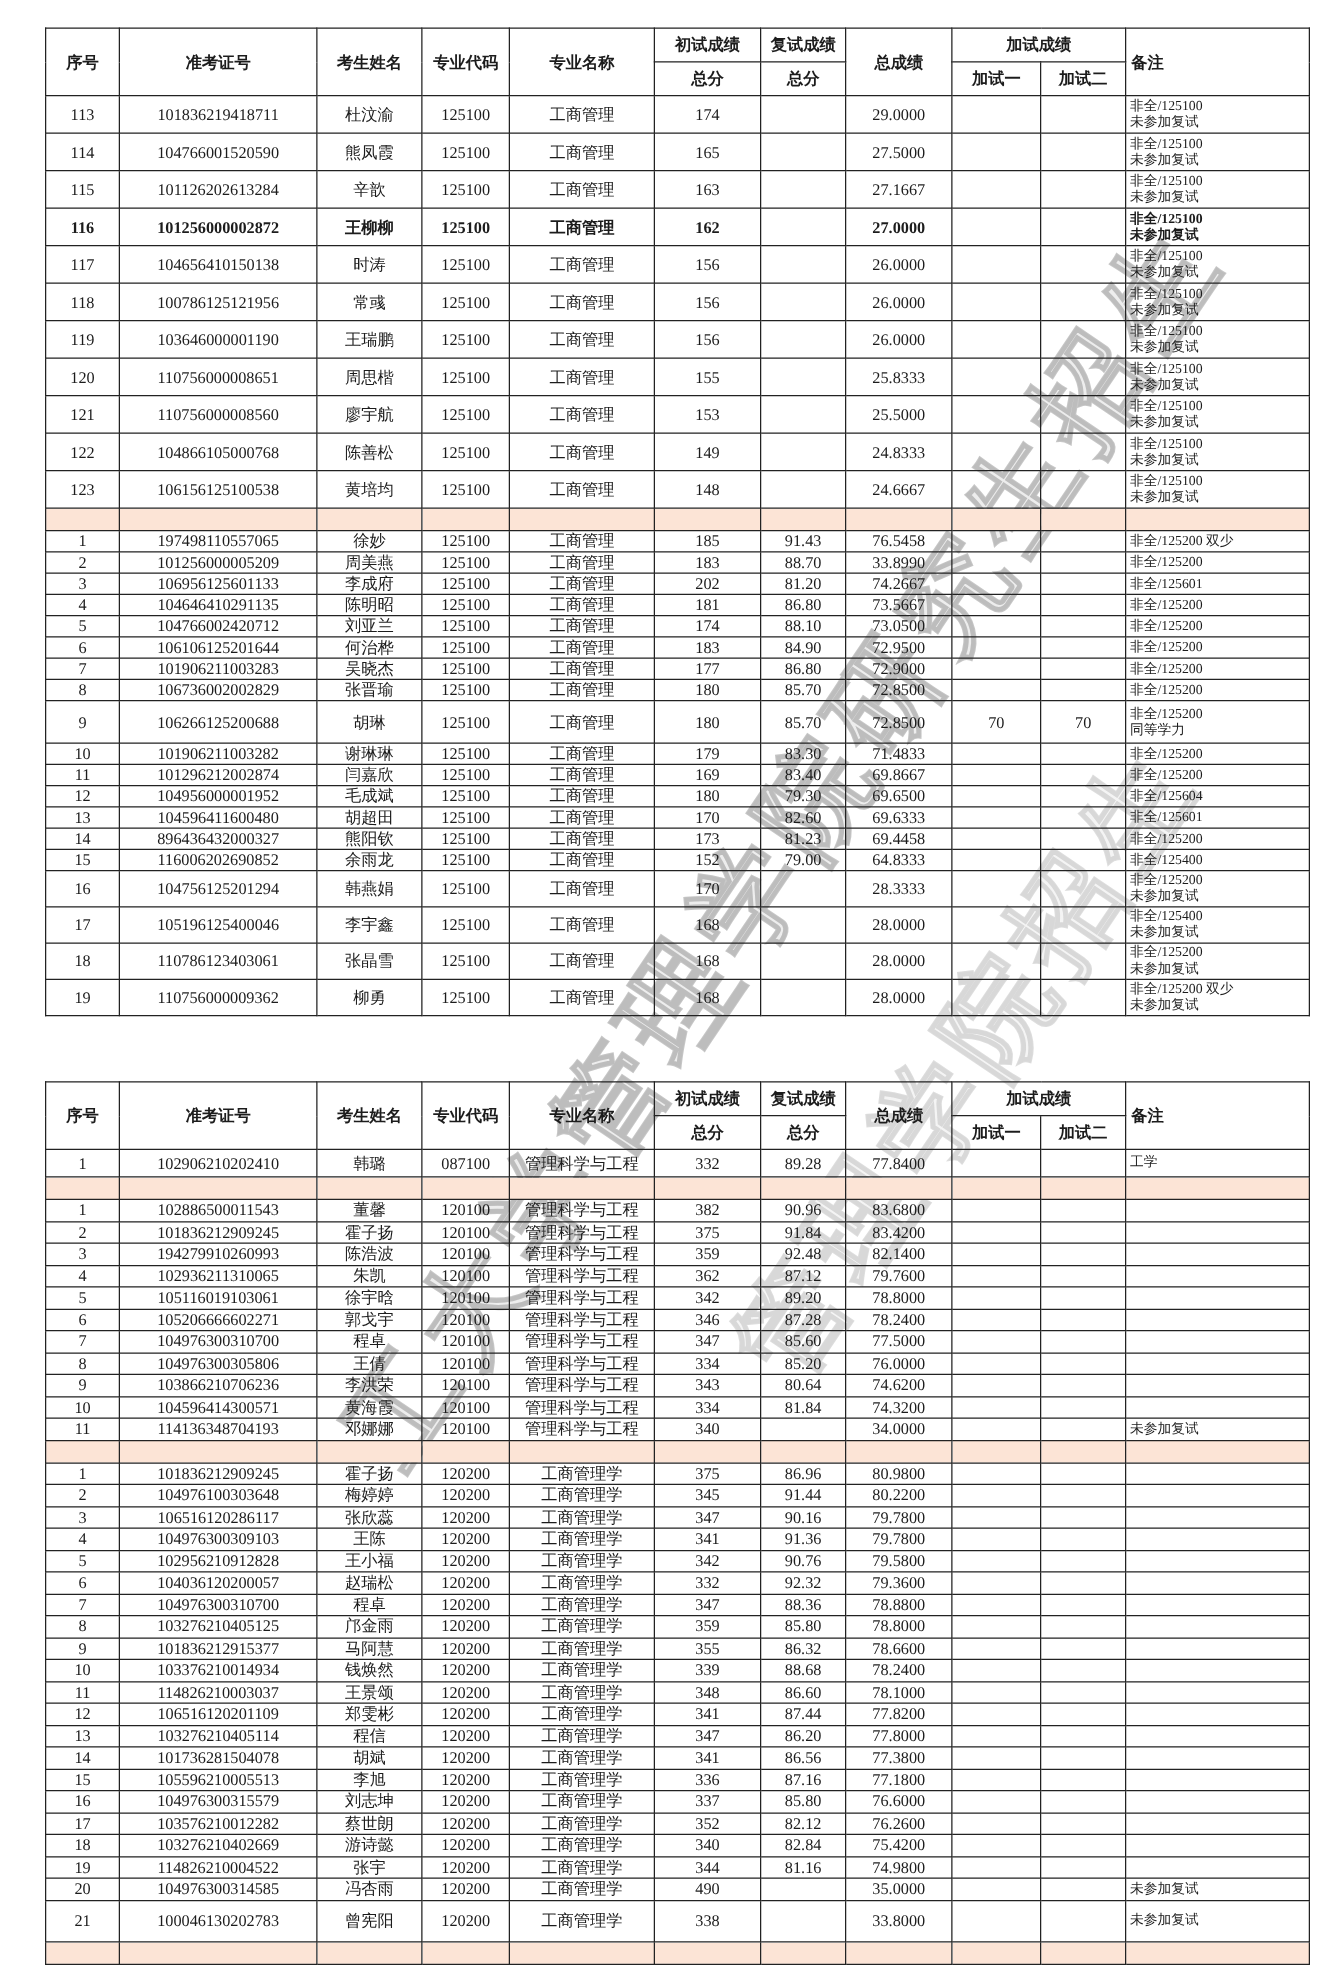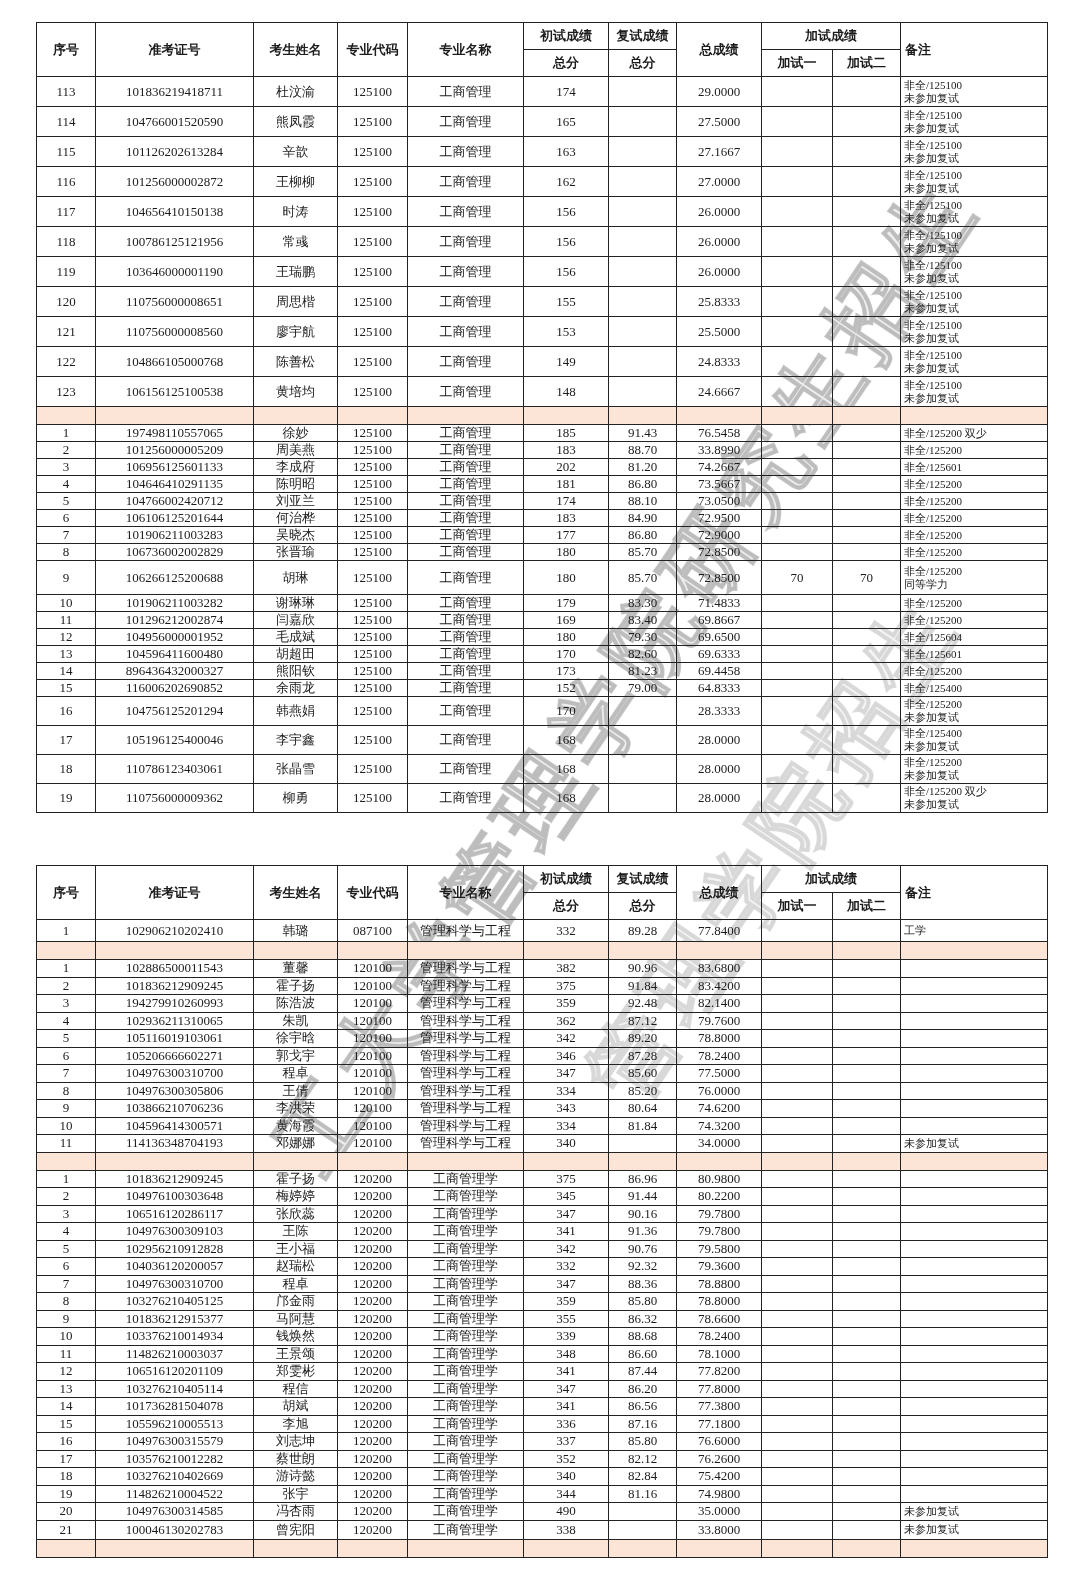--- a/index.html
+++ b/index.html
@@ -98,21 +98,21 @@
           <td class="c3">125100</td>
           <td class="c4">工商管理</td>
           <td class="c5">163</td>
           <td class="c6"></td>
           <td class="c7">27.1667</td>
           <td class="c8"></td>
           <td class="c9"></td>
           <td class="c10">非全/125100
 未参加复试</td>
         </tr>
-        <tr style="height: 30px;">
+        <tr style="height: 30px; font-weight: bold;">
           <td class="c0">116</td>
           <td class="c1">101256000002872</td>
           <td class="c2">王柳柳</td>
           <td class="c3">125100</td>
           <td class="c4">工商管理</td>
           <td class="c5">162</td>
           <td class="c6"></td>
           <td class="c7">27.0000</td>
           <td class="c8"></td>
           <td class="c9"></td>
@@ -955,21 +955,21 @@
           <td class="c2">冯杏雨</td>
           <td class="c3">120200</td>
           <td class="c4">工商管理学</td>
           <td class="c5">490</td>
           <td class="c6"></td>
           <td class="c7">35.0000</td>
           <td class="c8"></td>
           <td class="c9"></td>
           <td class="c10">未参加复试</td>
         </tr>
-        <tr style="height: 19px;">
+        <tr style="height: 33px;">
           <td class="c0">21</td>
           <td class="c1">100046130202783</td>
           <td class="c2">曾宪阳</td>
           <td class="c3">120200</td>
           <td class="c4">工商管理学</td>
           <td class="c5">338</td>
           <td class="c6"></td>
           <td class="c7">33.8000</td>
           <td class="c8"></td>
           <td class="c9"></td>

